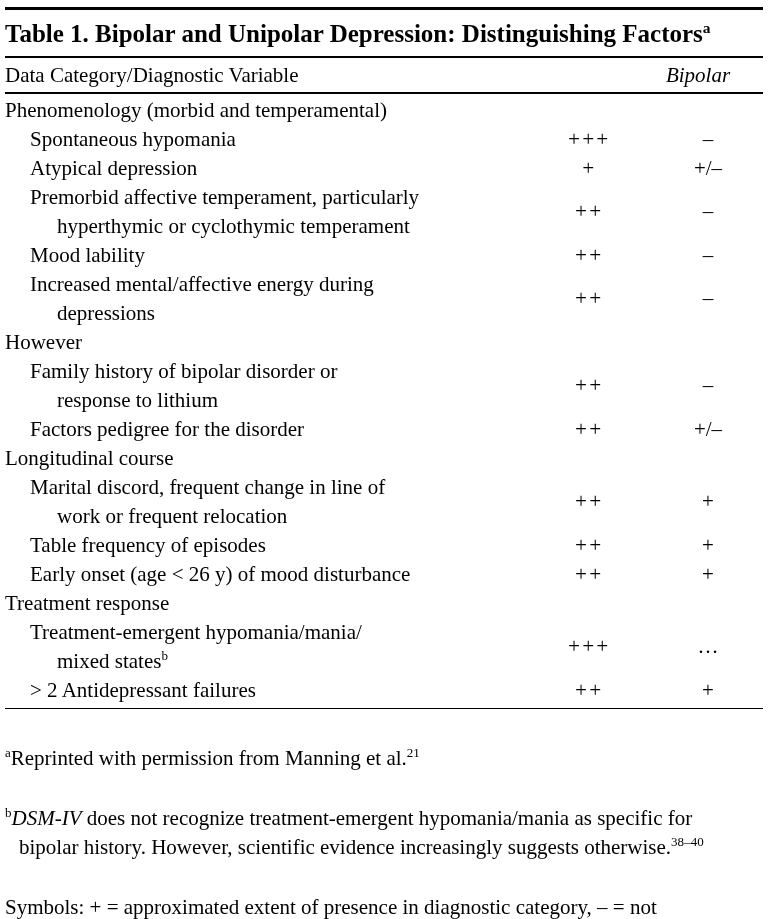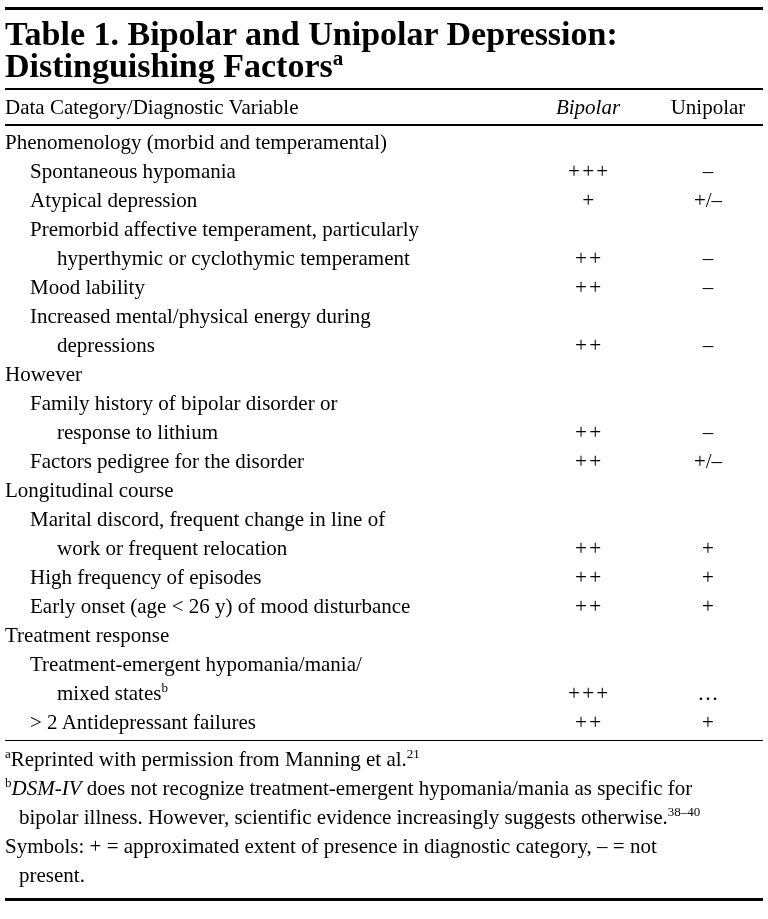--- a/index.html
+++ b/index.html
@@ -14,60 +14,59 @@
     line-height: 29px;
     padding: 0 5px 6px 5px;
   }
   .rule { background: #000000; }
   .rule-top    { height: 3px; margin-top: 7px; }
   .rule-title  { height: 2px; }
   .rule-thin   { height: 1.5px; }
   .rule-bottom { height: 2.5px; }
 
   .title {
-    font-size: 34px;
+    font-size: 25px;
     line-height: 32px;
     font-weight: bold;
     padding: 8px 0 6px 0;
     max-width: 740px;
   }
 
   .hdr-row { display: flex; align-items: center; padding: 3px 0 2px 0; }
-  .row     { display: flex; align-items: flex-end; }
+  .row     { display: flex; align-items: center; }
   .cell.label { flex: 1; min-width: 0; }
   .cell.val-b { width: 130px; text-align: center; font-style: italic; }
   .cell.val-u { width: 110px; text-align: center; }
 
   .tbody { padding: 2px 0 3px 0; }
   .row.item .label { padding-left: 25px; }
   .row.section .label { padding-left: 0; }
   .cont { display: block; padding-left: 27px; }
 
   .footnotes { padding: 4px 0 8px 0; max-width: 712px; }
-  .footnote { padding-left: 14px; text-indent: -14px; }
+  .footnote { padding-left: 14px; text-indent: -14px; margin-top: 31px; }
 
   sup { font-size: 0.62em; line-height: 0; vertical-align: super; }
   i { font-style: italic; }
 </style>
 </head>
 <body>
 
 <div class="page">
   <div class="rule rule-top"></div>
 
   <div class="title">
     <span>Table 1. Bipolar and Unipolar Depression: Distinguishing Factors</span><sup>a</sup>
   </div>
 
   <div class="rule rule-title"></div>
 
   <div class="hdr-row">
     <div class="cell label">Data Category/Diagnostic Variable</div>
     <div class="cell val-b">Bipolar</div>
-    <div class="cell val-u">Unipolar</div>
   </div>
 
   <div class="rule rule-thin"></div>
 
   <div class="tbody">
       <div class="row section">
         <div class="cell label"><span>Phenomenology (morbid and temperamental)</span></div>
       </div>
       <div class="row item">
         <div class="cell label"><span>Spontaneous hypomania</span></div>
@@ -83,21 +82,21 @@
         <div class="cell label"><span>Premorbid affective temperament, particularly</span><span class="cont"><span>hyperthymic or cyclothymic temperament</span></span></div>
         <div class="cell val-b">++</div>
         <div class="cell val-u">–</div>
       </div>
       <div class="row item">
         <div class="cell label"><span>Mood lability</span></div>
         <div class="cell val-b">++</div>
         <div class="cell val-u">–</div>
       </div>
       <div class="row item">
-        <div class="cell label"><span>Increased mental/physical energy during</span><span class="cont"><span>depressions</span></span></div>
+        <div class="cell label"><span>Increased mental/affective energy during</span><span class="cont"><span>depressions</span></span></div>
         <div class="cell val-b">++</div>
         <div class="cell val-u">–</div>
       </div>
       <div class="row section">
         <div class="cell label"><span>However</span></div>
       </div>
       <div class="row item">
         <div class="cell label"><span>Family history of bipolar disorder or</span><span class="cont"><span>response to lithium</span></span></div>
         <div class="cell val-b">++</div>
         <div class="cell val-u">–</div>
@@ -109,21 +108,21 @@
       </div>
       <div class="row section">
         <div class="cell label"><span>Longitudinal course</span></div>
       </div>
       <div class="row item">
         <div class="cell label"><span>Marital discord, frequent change in line of</span><span class="cont"><span>work or frequent relocation</span></span></div>
         <div class="cell val-b">++</div>
         <div class="cell val-u">+</div>
       </div>
       <div class="row item">
-        <div class="cell label"><span>High frequency of episodes</span></div>
+        <div class="cell label"><span>Table frequency of episodes</span></div>
         <div class="cell val-b">++</div>
         <div class="cell val-u">+</div>
       </div>
       <div class="row item">
         <div class="cell label"><span>Early onset (age &lt; 26 y) of mood disturbance</span></div>
         <div class="cell val-b">++</div>
         <div class="cell val-u">+</div>
       </div>
       <div class="row section">
         <div class="cell label"><span>Treatment response</span></div>
@@ -137,18 +136,18 @@
         <div class="cell label"><span>&gt; 2 Antidepressant failures</span></div>
         <div class="cell val-b">++</div>
         <div class="cell val-u">+</div>
       </div>
     </div>
 
   <div class="rule rule-thin"></div>
 
   <div class="footnotes">
       <div class="footnote"><sup>a</sup><span>Reprinted with permission from Manning et al.</span><sup>21</sup></div>
-      <div class="footnote"><sup>b</sup><i>DSM-IV</i><span> does not recognize treatment-emergent hypomania/mania as specific for bipolar illness. However, scientific evidence increasingly suggests otherwise.</span><sup>38–40</sup></div>
+      <div class="footnote"><sup>b</sup><i>DSM-IV</i><span> does not recognize treatment-emergent hypomania/mania as specific for bipolar history. However, scientific evidence increasingly suggests otherwise.</span><sup>38–40</sup></div>
       <div class="footnote"><span>Symbols: + = approximated extent of presence in diagnostic category, – = not present.</span></div>
     </div>
 
   <div class="rule rule-bottom"></div>
 </div>
 
 </body></html>

